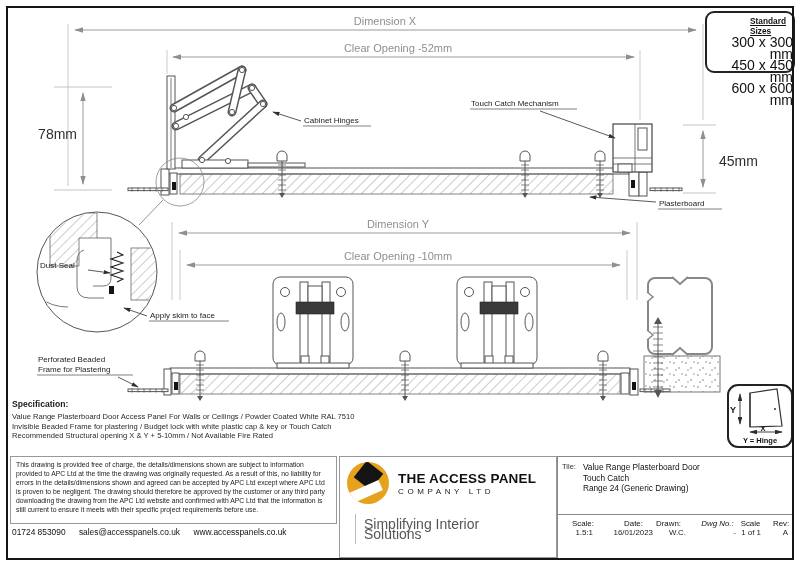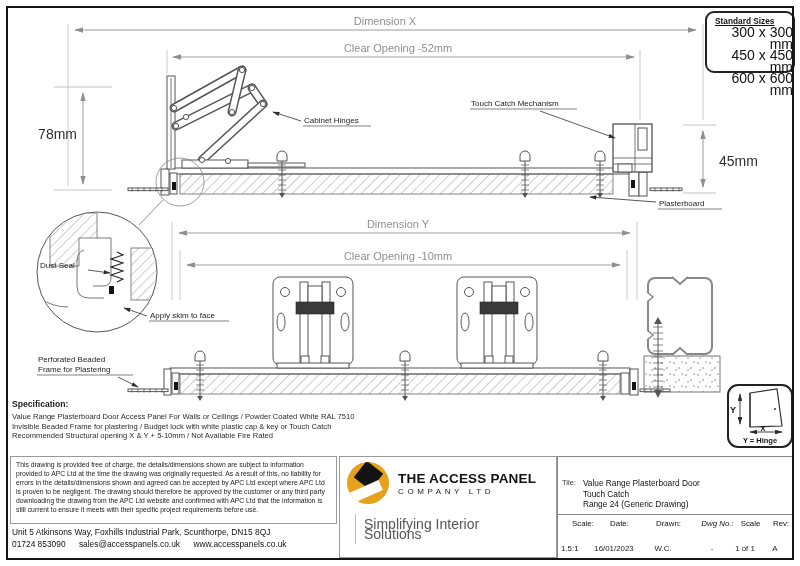--- a/index.html
+++ b/index.html
@@ -18,21 +18,21 @@
   .lnt{stroke:#555;stroke-width:.8;fill:none;}
   .armO{stroke:#555;stroke-width:9;stroke-linecap:round;}
   .armI{stroke:#fff;stroke-width:6;stroke-linecap:round;}
   .pin{fill:#fff;stroke:#555;stroke-width:1;}
   .seal{fill:#141414;}
   .scr{stroke:#555;stroke-width:1;fill:none;}
   .scrh{stroke:#555;stroke-width:1;fill:#fff;}
   .thr{stroke:#555;stroke-width:.7;}
 
   .stdsizes{position:absolute;left:705px;top:11px;width:90px;height:62px;border:2px solid #222;border-radius:9px;box-sizing:border-box;padding:3px 0 0 8px;}
-  .stdtitle{font-size:8.3px;font-weight:bold;text-decoration:underline;color:#111;margin-bottom:1px;}
+  .stdtitle{font-size:8.3px;font-weight:bold;text-decoration:underline;color:#111;margin-bottom:1px;margin-left:35px;}
   .stditem{font-size:14px;color:#111;line-height:11.5px;text-align:right;}
 
   .spec{position:absolute;left:12px;top:399px;width:440px;color:#1b1b1b;}
   .spec h4{margin:0 0 3px 0;font-size:8.6px;}
   .spec p{margin:0;font-size:7.6px;line-height:9.6px;color:#2a2a2a;}
 
   .disclaimer{position:absolute;left:10px;top:456px;width:327px;height:68px;border:1px solid #999;box-sizing:border-box;padding:3px 5px;font-size:6.8px;line-height:9.1px;color:#222;}
   .address{position:absolute;left:12px;top:527px;font-size:8.4px;line-height:11.5px;color:#111;}
   .address span{margin-right:11px;}
 
@@ -43,27 +43,27 @@
   .logowedge{position:absolute;left:3px;top:24px;width:32px;height:11px;background:#fff;transform:rotate(-24deg);}
   .brandname{font-size:13.5px;font-weight:800;color:#111;letter-spacing:.2px;white-space:nowrap;}
   .brandsub{font-size:8px;color:#222;letter-spacing:3.6px;margin-top:1px;}
   .simplisrow{position:absolute;left:9px;top:57px;display:flex;align-items:center;}
   .simplis{font-size:27px;color:#3a3a3a;font-weight:500;letter-spacing:.5px;line-height:30px;}
   .reg{font-size:9px;vertical-align:14px;color:#3a3a3a;}
   .vrule{width:1px;height:30px;background:#bbb;margin:0 8px 0 6px;}
   .tagline{font-size:14px;color:#555;line-height:10px;}
 
   .titleblock{position:absolute;left:557px;top:456px;width:237px;height:102px;border-left:1px solid #888;border-top:1px solid #888;box-sizing:border-box;}
-  .titlerow{display:flex;padding:5px 10px 0 4px;margin-top:16px;}
+  .titlerow{display:flex;padding:5px 10px 0 4px;}
   .tlabel{font-size:7.5px;color:#333;margin-right:7px;}
   .tline{font-size:8.3px;color:#111;line-height:10.5px;}
   .fieldsrow{position:absolute;left:0;top:57px;width:100%;height:45px;border-top:1px solid #888;}
   .field{position:absolute;top:4px;font-size:7.9px;color:#111;}
   .flabel{white-space:nowrap;padding-left:11px;}
-  .fvalue{margin-top:16px;color:#222;white-space:nowrap;}
+  .fvalue{margin-top:0;color:#222;white-space:nowrap;text-align:right;}
 
   .hingekey{position:absolute;left:727px;top:384px;width:66px;height:64px;border:2px solid #222;border-radius:11px;box-sizing:border-box;}
 </style>
 </head>
 <body>
 
 <div class="sheet">
 
   <svg width="800" height="455" viewBox="0 0 800 455" style="position:absolute;left:0;top:0;">
     <defs>
@@ -342,21 +342,20 @@
   <div class="spec">
     <h4>Specification:</h4>
     <p>Value Range Plasterboard Door Access Panel For Walls or Ceilings / Powder Coated White RAL 7510</p>
     <p>Invisible Beaded Frame for plastering / Budget lock with white plastic cap &amp; key or Touch Catch</p>
     <p>Recommended Structural opening X &amp; Y + 5-10mm / Not Available Fire Rated</p>
   </div>
 
   <div class="disclaimer">This drawing is provided free of charge, the details/dimensions shown are subject to information provided to APC Ltd at the time the drawing was originally requested. As a result of this, no liability for errors in the details/dimensions shown and agreed can be accepted by APC Ltd except where APC Ltd is proven to be negligent. The drawing should therefore be approved by the customer or any third party downloading the drawing from the APC Ltd website and confirmed with APC Ltd that the information is still current to ensure it meets with their specific project requirements before use.</div>
 
   <div class="address">
-    <div>Unit 5 Atkinsons Way, Foxhills Industrial Park, Scunthorpe, DN15 8QJ</div>
     <div>
       <span>01724 853090</span>
       <span>sales@accesspanels.co.uk</span>
       <span>www.accesspanels.co.uk</span>
     </div>
   </div>
 
   <div class="logobox">
     <div class="brandrow">
       <div class="logomark">
@@ -384,21 +383,21 @@
         <div class="tline">Value Range Plasterboard Door</div>
         <div class="tline">Touch Catch</div>
         <div class="tline">Range 24 (Generic Drawing)</div>
       </div>
     </div>
     <div class="fieldsrow">
       <div class="field" style="left:3px;width:32px;">
         <div class="flabel">Scale:</div>
         <div class="fvalue">1.5:1</div>
       </div>
-      <div class="field" style="left:31px;width:50px;text-align:center;">
+      <div class="field" style="left:45px;width:50px;text-align:center;">
         <div class="flabel">Date:</div>
         <div class="fvalue">16/01/2023</div>
       </div>
       <div class="field" style="left:82px;width:46px;text-align:center;">
         <div class="flabel">Drawn:</div>
         <div class="fvalue">W.C.</div>
       </div>
       <div class="field" style="left:130px;width:48px;text-align:center;font-style:italic;">
         <div class="flabel">Dwg No.:</div>
         <div class="fvalue">-</div>

